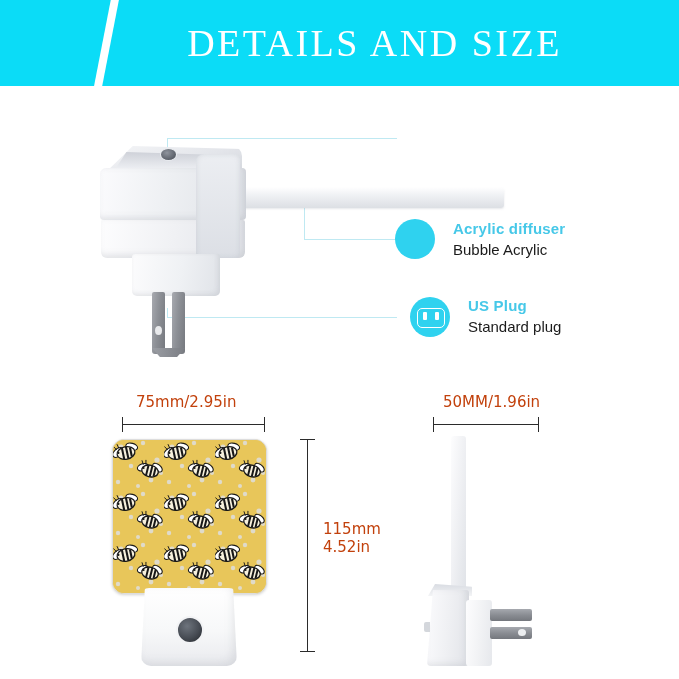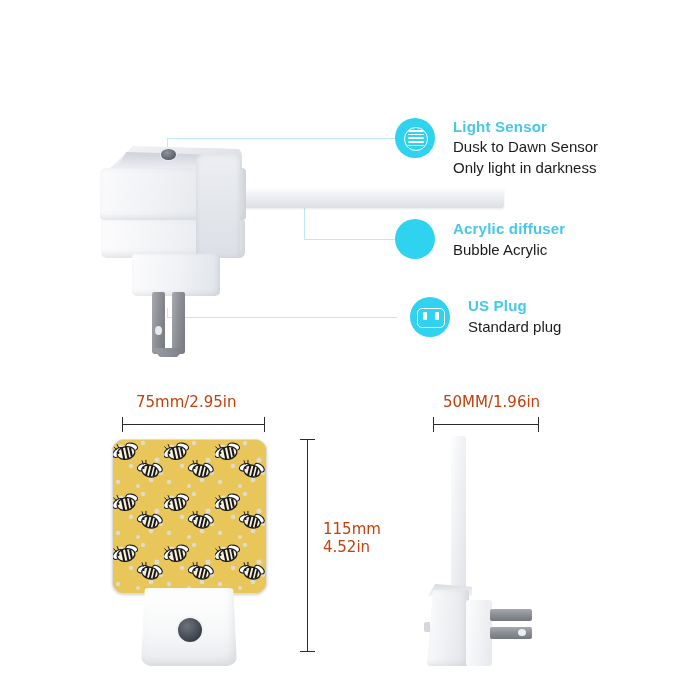--- a/index.html
+++ b/index.html
@@ -212,20 +212,24 @@
   .side-btn{
     position:absolute;left:424px;top:246px;width:6px;height:10px;
     background:#d4d7dc;border-radius:2px 0 0 2px;
   }
 </style>
 </head>
 <body>
 
 <div id="page">
 
+  <div class="banner">
+    <div class="banner-slash"></div>
+    <div class="banner-title">DETAILS AND SIZE</div>
+  </div>
 
   <div class="upper">
 
     <div class="lead v" style="left:167px;top:52px;height:14px;"></div>
     <div class="lead h" style="left:167px;top:52px;width:230px;"></div>
 
     <div class="lead v" style="left:304px;top:107px;height:47px;"></div>
     <div class="lead h" style="left:304px;top:153px;width:93px;"></div>
 
     <div class="lead v" style="left:167px;top:222px;height:9px;"></div>
@@ -239,34 +243,20 @@
       <div class="plug-body2"></div>
       <div class="plug-face"></div>
       <div class="sensor-dot"></div>
       <div class="plug-neck"></div>
       <div class="prong left"></div>
       <div class="prong right"></div>
       <div class="prong-tip"></div>
       <div class="prong-hole"></div>
     </div>
 
-    <div class="callout" style="left:395px;top:32px;width:284px;height:70px;">
-      <div class="c-icon" style="left:0;top:0;">
-        <div class="ic-sensor">
-          <i></i>
-            <i></i>
-            <i></i>
-            <i></i>
-            <i></i>
-        </div>
-      </div>
-      <div class="c-title" style="left:58px;top:0px;">Light Sensor</div>
-      <div class="c-line" style="left:58px;top:20px;">Dusk to Dawn Sensor</div>
-      <div class="c-line" style="left:58px;top:41px;">Only light in darkness</div>
-    </div>
 
     <div class="callout" style="left:395px;top:133px;width:284px;height:50px;text-align:right;">
       <div class="c-icon" style="left:0;top:0;"></div>
       <div class="c-title" style="left:58px;top:1px;">Acrylic diffuser</div>
       <div class="c-line" style="left:58px;top:22px;">Bubble Acrylic</div>
     </div>
 
     <div class="callout" style="left:410px;top:211px;width:284px;height:50px;">
       <div class="c-icon" style="left:0;top:0;">
         <div class="ic-outlet">

